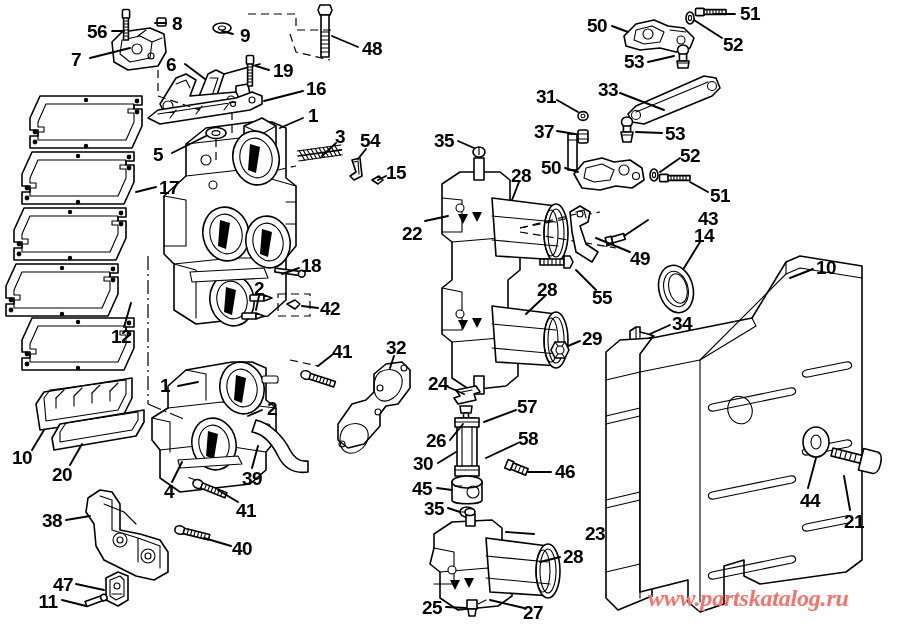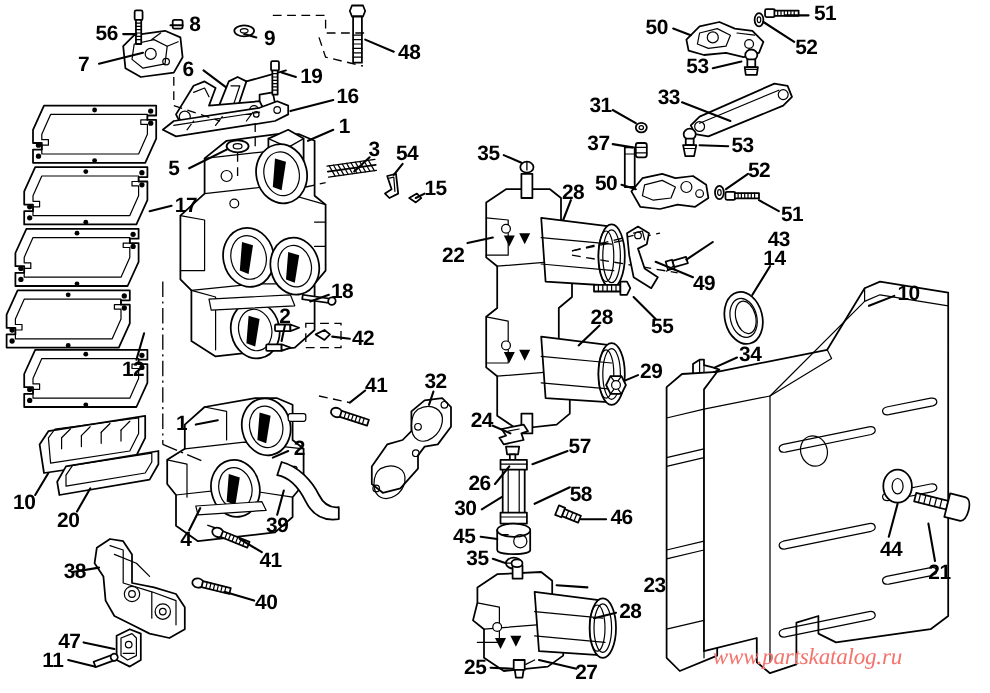--- a/index.html
+++ b/index.html
@@ -1,21 +1,21 @@
 <!DOCTYPE html>
 <html><head>
 <meta charset="utf-8">
 <style>
   html,body{margin:0;padding:0;background:#ffffff;}
   body{width:900px;height:630px;overflow:hidden;font-family:"Liberation Sans",sans-serif;}
   #sheet{position:relative;width:900px;height:616px;background:#fff;}
   #art{position:absolute;left:0;top:0;width:900px;height:630px;}
   .lbl{position:absolute;font-family:"Liberation Sans",sans-serif;font-weight:bold;font-size:19px;color:#000;line-height:1;white-space:nowrap;transform:translate(-50%,-50%);letter-spacing:-0.5px;}
   #watermark{position:absolute;left:648px;top:585px;width:248px;height:28px;}
-  #watermark span{display:block;font-family:"Liberation Serif",serif;font-style:italic;font-weight:normal;font-size:21px;color:#f4736c;letter-spacing:-0.2px;white-space:nowrap;}
+  #watermark span{display:block;font-family:"Liberation Serif",serif;font-style:italic;font-weight:bold;font-size:24px;color:#f4736c;letter-spacing:-0.2px;white-space:nowrap;}
 </style>
 </head>
 <body>
 
 <div id="sheet">
 
   <svg id="art" viewBox="0 0 900 630" xmlns="http://www.w3.org/2000/svg">
     <defs>
       <style>
         .s{fill:none;stroke:#000;stroke-width:1.6;stroke-linejoin:round;stroke-linecap:round;}
@@ -594,21 +594,21 @@
       <div class="lbl" style="left: 121px; top: 336px;">12</div>
       <div class="lbl" style="left: 342px; top: 351px;">41</div>
       <div class="lbl" style="left: 396px; top: 347px;">32</div>
       <div class="lbl" style="left: 165px; top: 385px;">1</div>
       <div class="lbl" style="left: 272px; top: 408px;">2</div>
       <div class="lbl" style="left: 22px; top: 457px;">10</div>
       <div class="lbl" style="left: 62px; top: 474px;">20</div>
       <div class="lbl" style="left: 169px; top: 491px;">4</div>
       <div class="lbl" style="left: 252px; top: 478px;">39</div>
       <div class="lbl" style="left: 246px; top: 510px;">41</div>
-      <div class="lbl" style="left: 52px; top: 520px; margin-left: 16px;">38</div>
+      <div class="lbl" style="left: 52px; top: 520px;">38</div>
       <div class="lbl" style="left: 242px; top: 548px;">40</div>
       <div class="lbl" style="left: 63px; top: 584px;">47</div>
       <div class="lbl" style="left: 48px; top: 601px;">11</div>
       <div class="lbl" style="left: 444px; top: 140px;">35</div>
       <div class="lbl" style="left: 546px; top: 96px;">31</div>
       <div class="lbl" style="left: 544px; top: 131px;">37</div>
       <div class="lbl" style="left: 608px; top: 89px;">33</div>
       <div class="lbl" style="left: 597px; top: 25px;">50</div>
       <div class="lbl" style="left: 750px; top: 13px;">51</div>
       <div class="lbl" style="left: 733px; top: 44px;">52</div>
@@ -623,21 +623,21 @@
       <div class="lbl" style="left: 640px; top: 258px;">49</div>
       <div class="lbl" style="left: 704px; top: 235px;">14</div>
       <div class="lbl" style="left: 826px; top: 267px;">10</div>
       <div class="lbl" style="left: 547px; top: 289px;">28</div>
       <div class="lbl" style="left: 602px; top: 297px;">55</div>
       <div class="lbl" style="left: 682px; top: 323px; text-align: right;">34</div>
       <div class="lbl" style="left: 592px; top: 338px;">29</div>
       <div class="lbl" style="left: 438px; top: 383px;">24</div>
       <div class="lbl" style="left: 527px; top: 406px;">57</div>
       <div class="lbl" style="left: 436px; top: 440px;">26</div>
-      <div class="lbl" style="left: 528px; top: 438px; margin-top: 12px;">58</div>
+      <div class="lbl" style="left: 528px; top: 438px;">58</div>
       <div class="lbl" style="left: 423px; top: 463px;">30</div>
       <div class="lbl" style="left: 565px; top: 471px; text-align: center;">46</div>
       <div class="lbl" style="left: 422px; top: 488px;">45</div>
       <div class="lbl" style="left: 434px; top: 508px;">35</div>
       <div class="lbl" style="left: 547px; top: 533px; margin-left: 48px;">23</div>
       <div class="lbl" style="left: 573px; top: 556px;">28</div>
       <div class="lbl" style="left: 810px; top: 500px;">44</div>
       <div class="lbl" style="left: 854px; top: 521px;">21</div>
       <div class="lbl" style="left: 432px; top: 607px;">25</div>
       <div class="lbl" style="left: 533px; top: 612px;">27</div>

